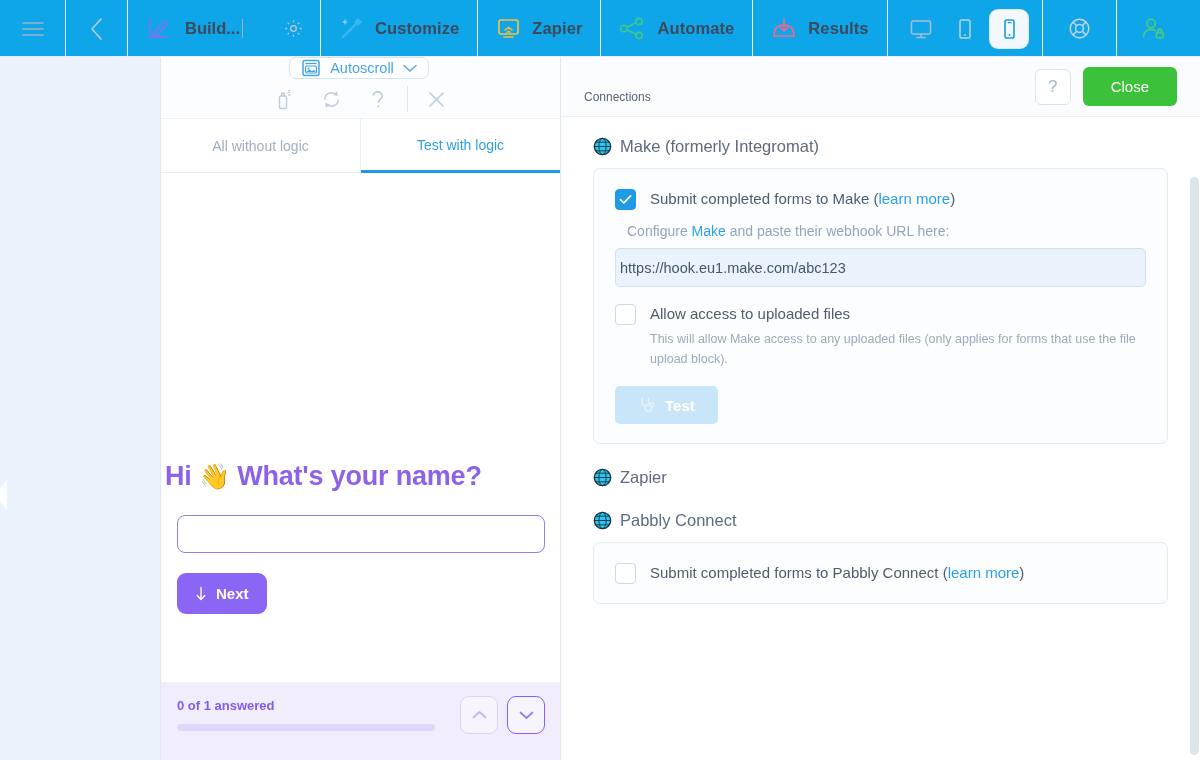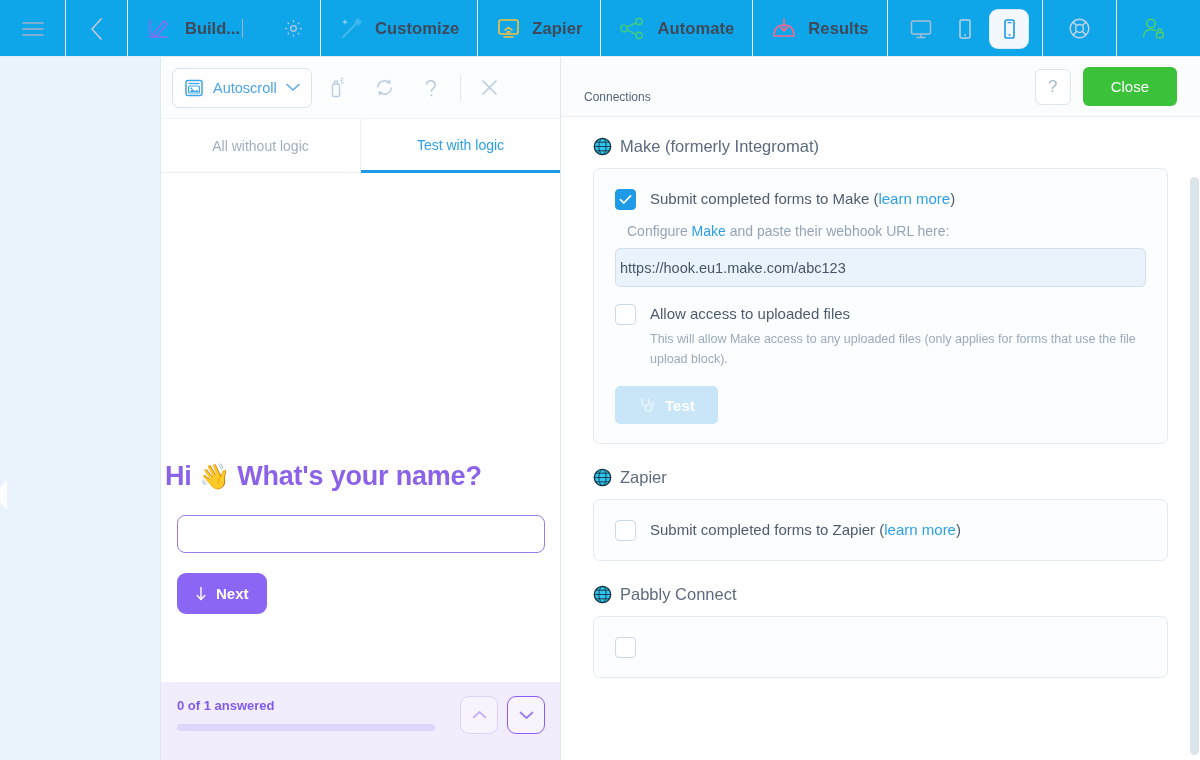--- a/index.html
+++ b/index.html
@@ -58,20 +58,21 @@
   
   .preview {
     position: absolute; top: 57px; left: 161px; width: 400px; height: 703px;
     background: #ffffff; border-right: 1px solid #e1e8ef;
     display: flex; flex-direction: column;
   }
   .pv-toolbar {
     height: 62px; display: flex; align-items: center;
     padding: 0 14px 0 11px; gap: 0; background: #fbfdff;
     border-bottom: 1px solid #eef3f8;
+    flex-direction: column;
   }
   .autoscroll {
     display: flex; align-items: center; gap: 9px;
     border: 1px solid #d5e3f0; border-radius: 7px;
     height: 40px; padding: 0 11px; background: #fff; cursor: pointer;
   }
   .autoscroll-label { font-size: 14.5px; color: #4aa3e8; }
   .pv-icons { display: flex; align-items: center; margin-left: 4px; }
   .pv-ico {
     width: 46px; height: 40px; display: flex; align-items: center;
@@ -569,47 +570,42 @@
               <circle cx="9.5" cy="9.5" r="8.2" fill="#2ec5f0" stroke="#18333f" stroke-width="1.3"></circle>
               <g stroke="#18333f" stroke-width=".9" fill="none">
                 <ellipse cx="9.5" cy="9.5" rx="3.6" ry="8.2"></ellipse>
                 <line x1="1.3" y1="9.5" x2="17.7" y2="9.5"></line>
                 <path d="M2.6 5.2 H16.4 M2.6 13.8 H16.4"></path>
               </g>
             </svg>
           </span>
           <span class="section-name">Zapier</span>
         </div>
-        <div class="card">
-          <div class="chk-row">
-            <div class="chk"></div>
-            <div class="chk-label">
-              <span>Submit completed forms to Zapier (</span><span class="lnk">learn more</span><span>)</span>
-            </div>
-          </div>
-        </div>
       </div>
 
       <div class="section">
         <div class="section-head">
           <span>
             <svg width="19" height="19" viewBox="0 0 19 19">
               <circle cx="9.5" cy="9.5" r="8.2" fill="#2ec5f0" stroke="#18333f" stroke-width="1.3"></circle>
               <g stroke="#18333f" stroke-width=".9" fill="none">
                 <ellipse cx="9.5" cy="9.5" rx="3.6" ry="8.2"></ellipse>
                 <line x1="1.3" y1="9.5" x2="17.7" y2="9.5"></line>
                 <path d="M2.6 5.2 H16.4 M2.6 13.8 H16.4"></path>
               </g>
             </svg>
           </span>
           <span class="section-name">Pabbly Connect</span>
         </div>
         <div class="card">
           <div class="chk-row">
             <div class="chk"></div>
+            <div class="chk-label">
+              <span>Submit completed forms to Pabbly Connect (</span><span class="lnk">learn more</span><span>)</span>
+            </div>
           </div>
         </div>
       </div>
 
       <div class="scrollbar">
         <div class="scrollbar-thumb"></div>
       </div>
     </div>
   </div>
 </div>

